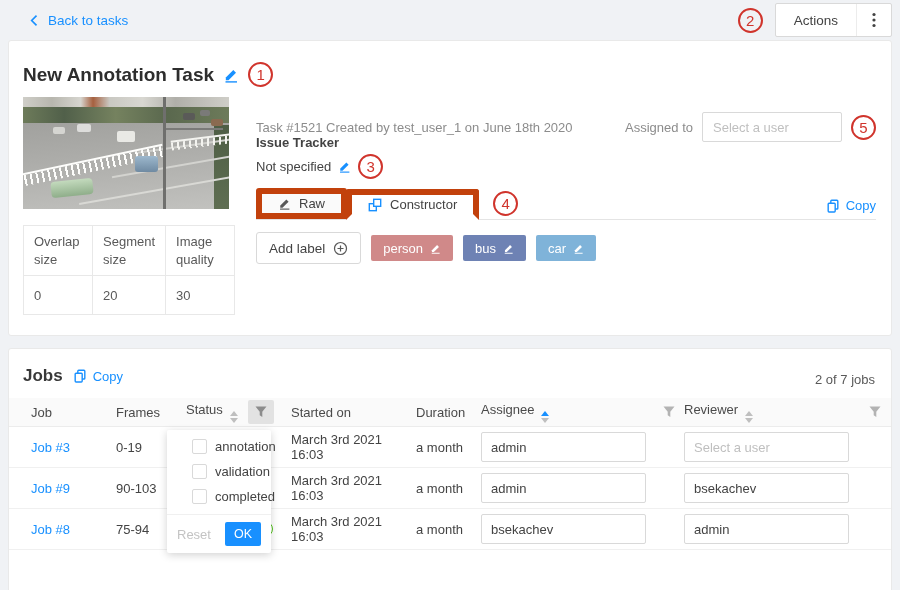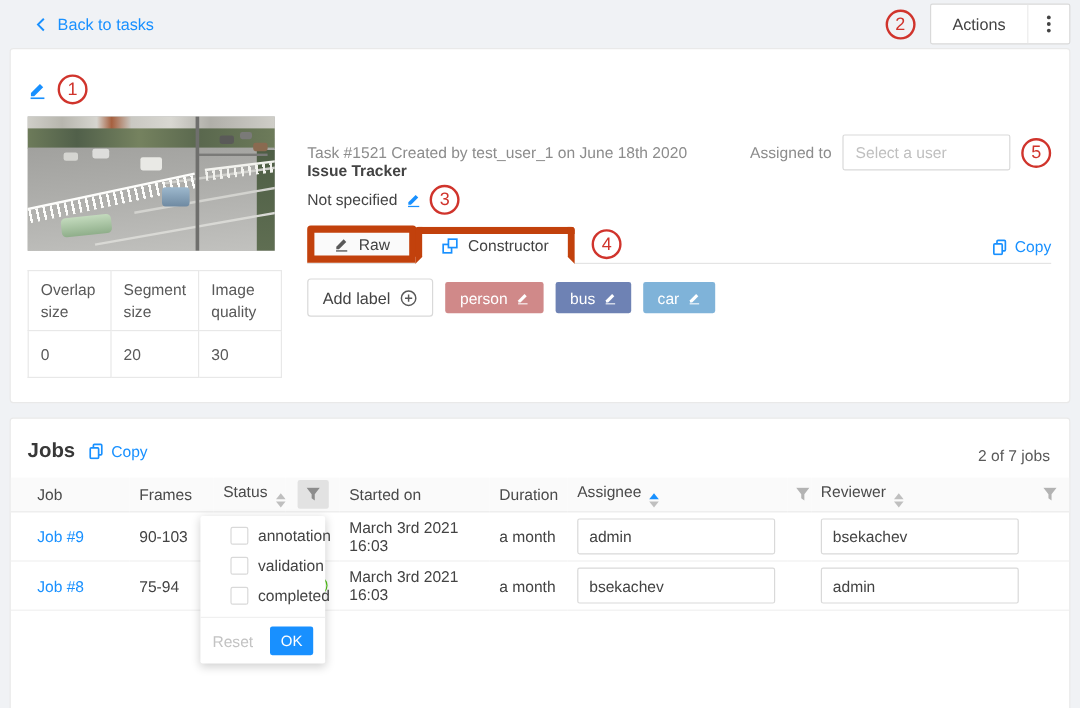--- a/index.html
+++ b/index.html
@@ -135,20 +135,21 @@
             <circle cx="2" cy="8" r="1.6" fill="#434343"></circle>
             <circle cx="2" cy="13.5" r="1.6" fill="#434343"></circle>
           </svg>
       </span>
     </div>
   </div>
 </div>
 
 <div class="card" id="task-card">
   <div class="task-title">
+    <span class="title-text">New Annotation Task</span>
     <span class="icon pencil-blue">
       <svg width="16" height="16" viewBox="0 0 16 16">
           <path d="M2.8 10.5 L10.3 3 L13 5.7 L5.5 13.2 H2.8 Z" fill="currentColor"></path>
           <rect x="2.5" y="14.2" width="11.5" height="1.4" fill="currentColor"></rect>
         </svg>
     </span>
     <span class="marker">1</span>
   </div>
 
   <div class="thumb">
@@ -339,20 +340,32 @@
               <span class="caret-up"></span>
               <span class="caret-down"></span>
             </span></th>
       <th class="fcell"><span class="funnel-wrap">
               <svg width="12" height="12" viewBox="0 0 12 12">
                 <path d="M0.5 0.5 H11.5 L7.3 5.8 V11 L4.7 9.2 V5.8 Z" fill="#b3b3b3"></path>
               </svg>
             </span></th>
     </tr>
     <tr>
+      <td class="first"><span class="job-link">Job #3</span></td>
+      <td>0-19</td>
+      <td></td>
+      <td></td>
+      <td>March 3rd 2021 16:03</td>
+      <td>a month</td>
+      <td><input class="cell-input" value="admin" style=""></td>
+      <td></td>
+      <td><input class="cell-input" placeholder="Select a user" style=""></td>
+      <td></td>
+    </tr>
+    <tr>
       <td class="first"><span class="job-link">Job #9</span></td>
       <td>90-103</td>
       <td></td>
       <td></td>
       <td>March 3rd 2021 16:03</td>
       <td>a month</td>
       <td><input class="cell-input" value="admin" style=""></td>
       <td></td>
       <td><input class="cell-input" value="bsekachev" style=""></td>
       <td></td>

